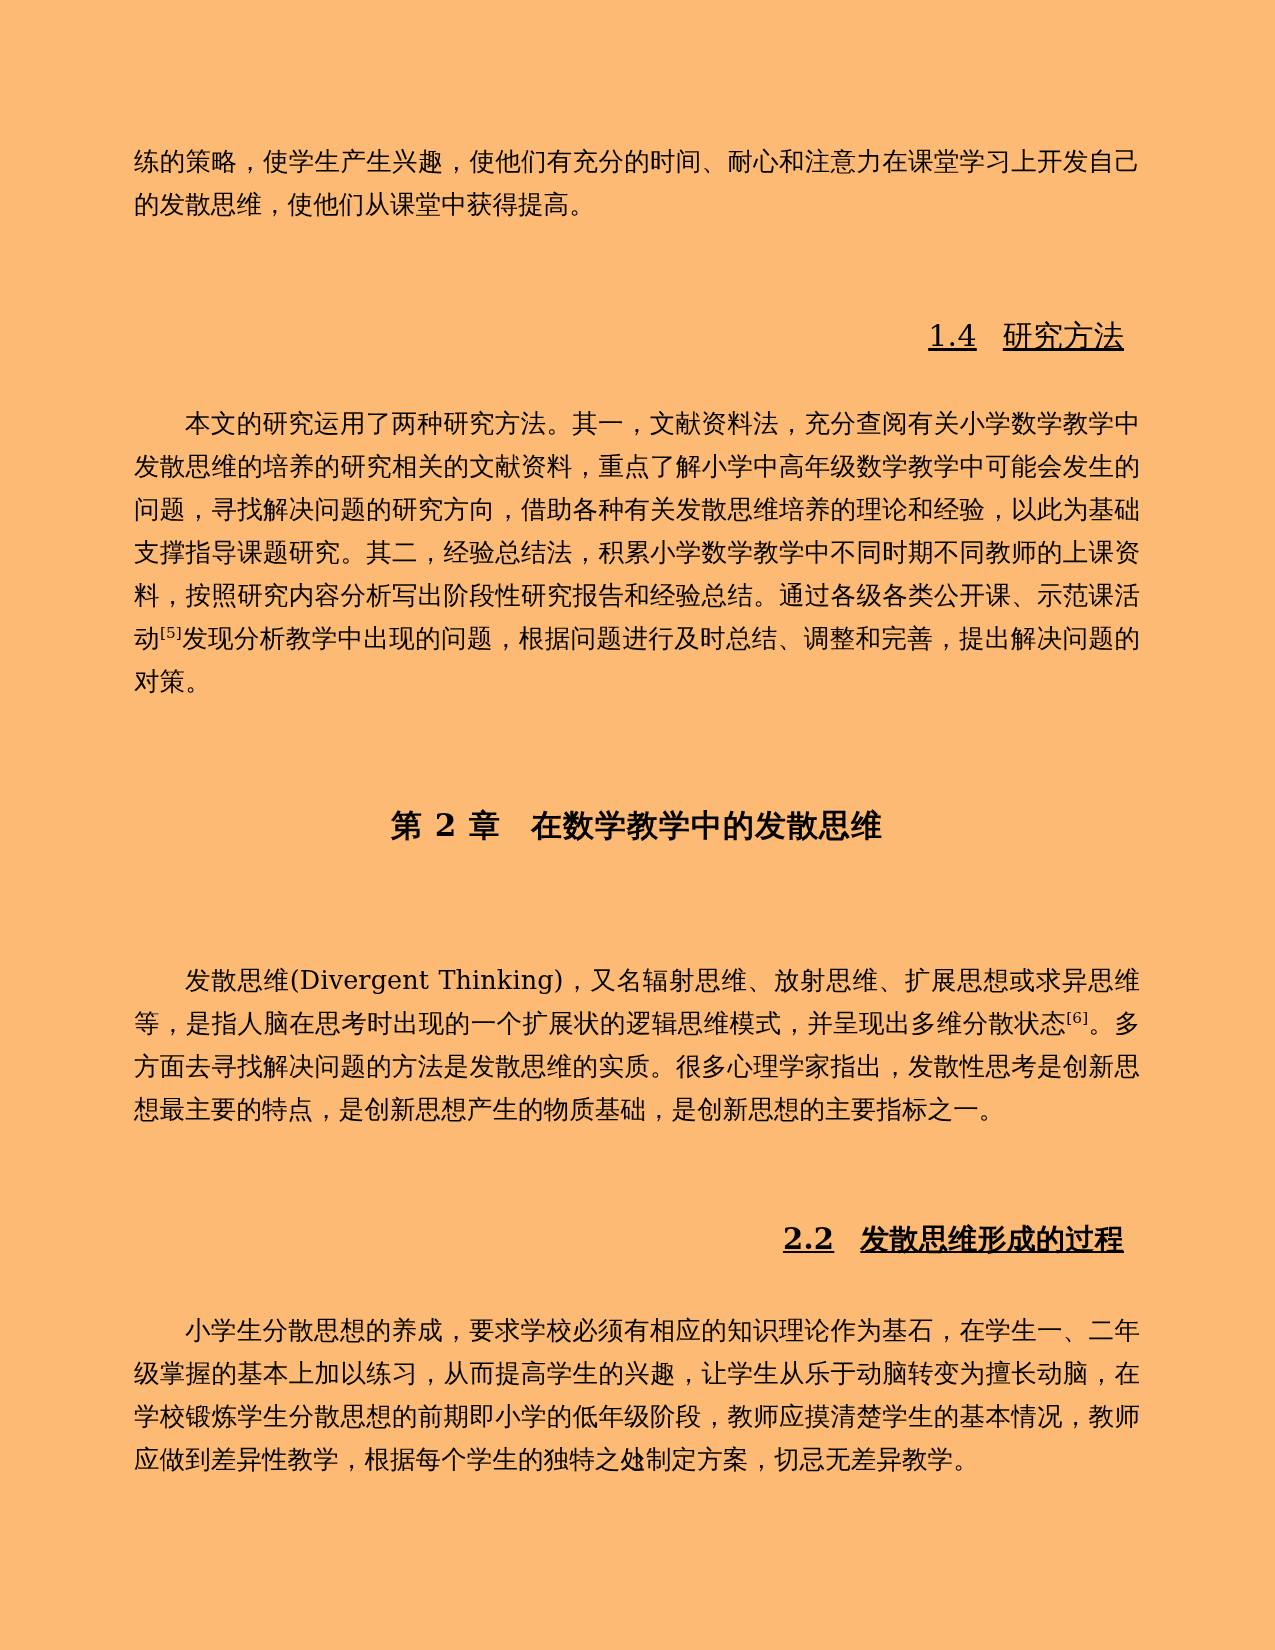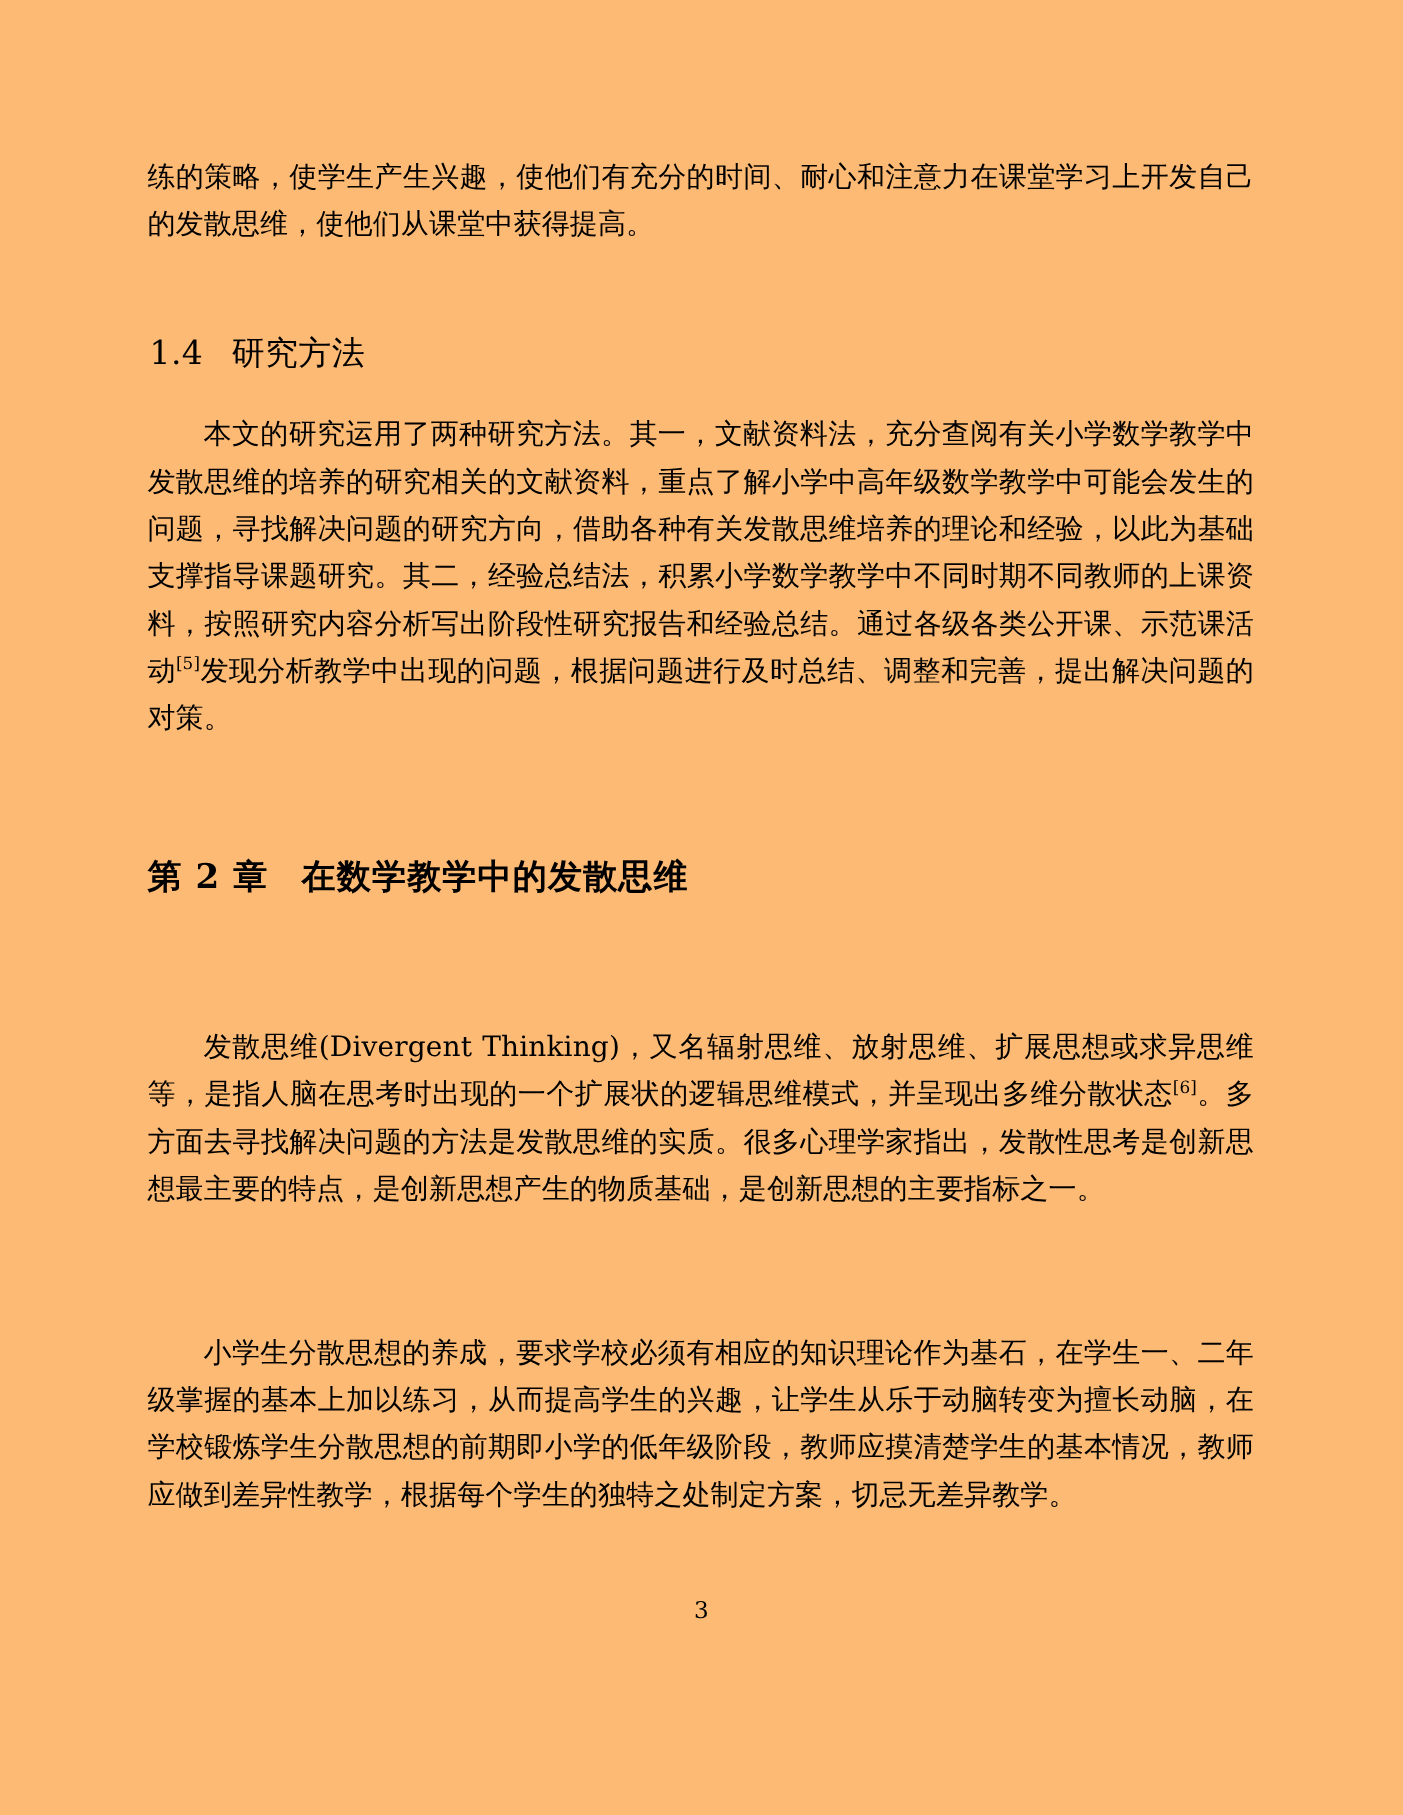--- a/index.html
+++ b/index.html
@@ -38,40 +38,41 @@
     word-spacing: 0.5px;
   }
   .para.indent {
     text-indent: 2em;
   }
   
   .h2 {
     font-size: 30px;
     line-height: 40px;
     font-weight: normal;
-    margin: 2px;
-    text-align: left;
+    margin: 16px;
+    text-align: right;
     letter-spacing: 0.3px;
+    text-decoration: underline;
   }
   .h2 .num {
     font-family: "DejaVu Serif", "Liberation Serif", serif;
   }
   .h2 .gap {
     display: inline-block;
     width: 26px;
   }
   .h2.bold-sec {
     font-weight: bold;
     font-size: 29px;
   }
   .h1-chapter {
     font-size: 31px;
     line-height: 44px;
     font-weight: bold;
-    text-align: left;
+    text-align: center;
     margin: 0;
     letter-spacing: 1px;
   }
   .h1-chapter .gap {
     display: inline-block;
     width: 30px;
   }
   
   .sp-a { height: 74px; }   
   .sp-b { height: 30px; }   
@@ -125,20 +126,21 @@
     <div class="sp-d"></div>
 
 
     <div class="sp-e"></div>
 
     <p class="para indent"><span>发散思维(Divergent Thinking)，又名辐射思维、放射思维、扩展思想或求异思维等，是指人脑在思考时出现的一个扩展状的逻辑思维模式，并呈现出多维分散状态</span><sup class="cite latin">[6]</sup><span>。多方面去寻找解决问题的方法是发散思维的实质。很多心理学家指出，发散性思考是创新思想最主要的特点，是创新思想产生的物质基础，是创新思想的主要指标之一。</span></p>
 
 
     <div class="sp-f"></div>
 
+    <h2 class="h2 bold-sec"><span class="num latin">2.2</span><span class="gap"></span><span>发散思维形成的过程</span></h2>
 
     <div class="sp-g"></div>
 
     <p class="para indent">小学生分散思想的养成，要求学校必须有相应的知识理论作为基石，在学生一、二年级掌握的基本上加以练习，从而提高学生的兴趣，让学生从乐于动脑转变为擅长动脑，在学校锻炼学生分散思想的前期即小学的低年级阶段，教师应摸清楚学生的基本情况，教师应做到差异性教学，根据每个学生的独特之处制定方案，切忌无差异教学。</p>
 
   </div>
 
   <div class="page-number">3</div>
 
 </div>

